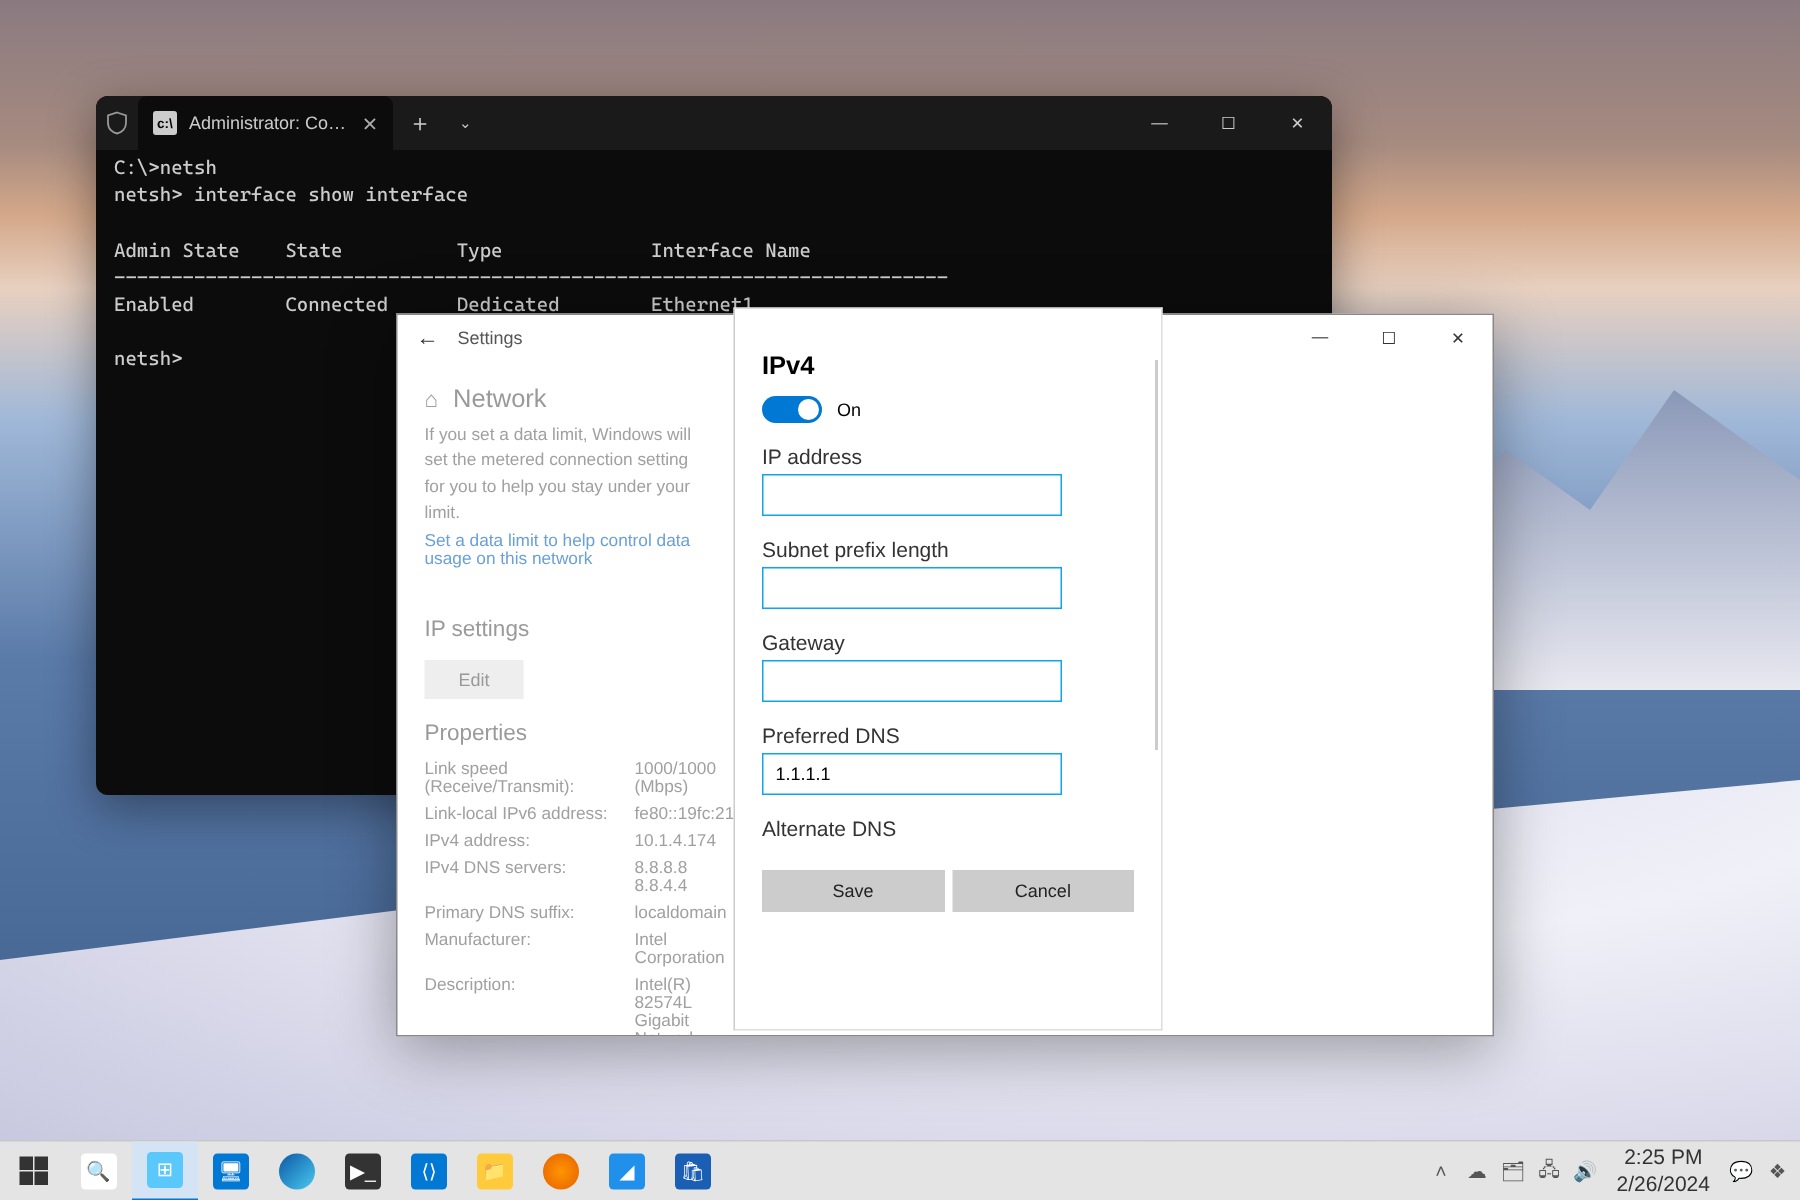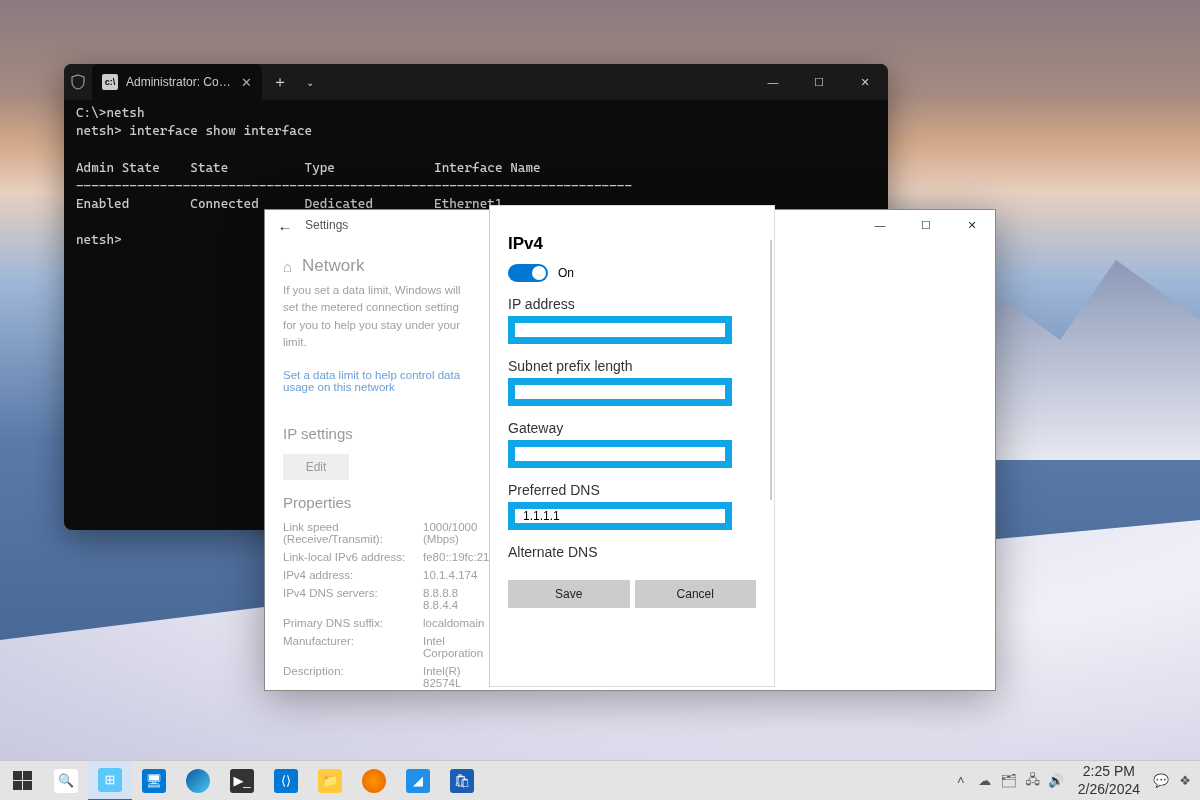--- a/index.html
+++ b/index.html
@@ -38,39 +38,39 @@
 .settings-title { font-size:12px; color:#555; }
 .settings-wincontrols { margin-left:auto; display:flex; }
 .sw-wc { width:46px; height:30px; display:flex; align-items:center; justify-content:center; color:#333; cursor:pointer; font-size:11px; }
 .settings-body { flex:1; display:flex; overflow:hidden; }
 
 
 .net-col { width:226px; padding:10px 18px 0 18px; color:#808080; font-size:12px; overflow:hidden; }
 .net-head { display:flex; align-items:center; gap:10px; margin:6px 0 6px 0; }
 .net-home { font-size:15px; color:#a0a0a0; }
 .net-title { font-size:17px; font-weight:300; color:#9a9a9a; }
-.net-sub { font-size:11.5px; color:#a0a0a0; line-height:1.5; margin-bottom:18px; }
+.net-sub { font-size:11.5px; color:#a0a0a0; line-height:1.5; margin-bottom:4px; }
 .net-link { color:#6aa0d8; font-size:11.5px; margin-bottom:32px; cursor:pointer; display:block; }
 .sect-h { font-size:15px; color:#9a9a9a; font-weight:400; margin:14px 0 10px; }
 .prop-row { display:flex; font-size:11.5px; margin:6px 0; }
 .prop-k { flex:0 0 140px; color:#a0a0a0; }
 .prop-v { color:#a0a0a0; }
 .edit-btn { width:66px; height:26px; background:#eee; border:none; color:#999; font-size:12px; cursor:pointer; margin-top:2px; }
 
 
 .ip-panel { position:absolute; left:489px; top:205px; width:286px; height:482px; background:#fff;
   border:1px solid #ddd; border-left:1px solid #ccc; padding:28px 18px 12px 18px; font-size:12px; box-shadow:0 0 0 rgba(0,0,0,0); }
 .ip-scroll-track { position:absolute; right:2px; top:34px; width:2px; height:260px; background:#ccc; }
 .ip-title { font-size:17px; font-weight:600; margin-bottom:10px; }
 .toggle-row { display:flex; align-items:center; gap:10px; margin-bottom:14px; }
 .toggle { width:40px; height:18px; border-radius:10px; background:#0078d4; position:relative; cursor:pointer; }
 .toggle::after { content:""; position:absolute; right:2px; top:2px; width:14px; height:14px; background:#fff; border-radius:50%; }
 .field-lbl { font-size:14px; color:#333; margin:14px 0 4px; }
 .field-lbl.first { margin-top:4px; }
-.ip-input { width:224px; height:28px; border:7px solid #0ea5e9; padding:0 8px; font-size:12px; outline:none; }
+.ip-input { width:200px; height:28px; border:1px solid #0ea5e9; padding:0 8px; font-size:12px; outline:none; }
 .btn-row { display:flex; gap:5px; margin-top:20px; }
 .dlg-btn { flex:1; height:28px; background:#ccc; border:none; font-size:12px; cursor:pointer; color:#222; }
 
 
 .taskbar { position:absolute; left:0; bottom:0; width:1200px; height:40px; background:#e4e4e4;
   display:flex; align-items:center; border-top:1px solid #c8c8c8; font-size:12px; }
 .tb-left { display:flex; align-items:center; height:100%; }
 .tb-item { width:44px; height:40px; display:flex; align-items:center; justify-content:center; cursor:pointer; }
 .tb-icon { width:24px; height:24px; border-radius:3px; display:flex; align-items:center; justify-content:center; font-size:13px; color:#fff; }
 .taskbar .active { border-bottom:2px solid #0078d4; background:#d4e4f4; }

